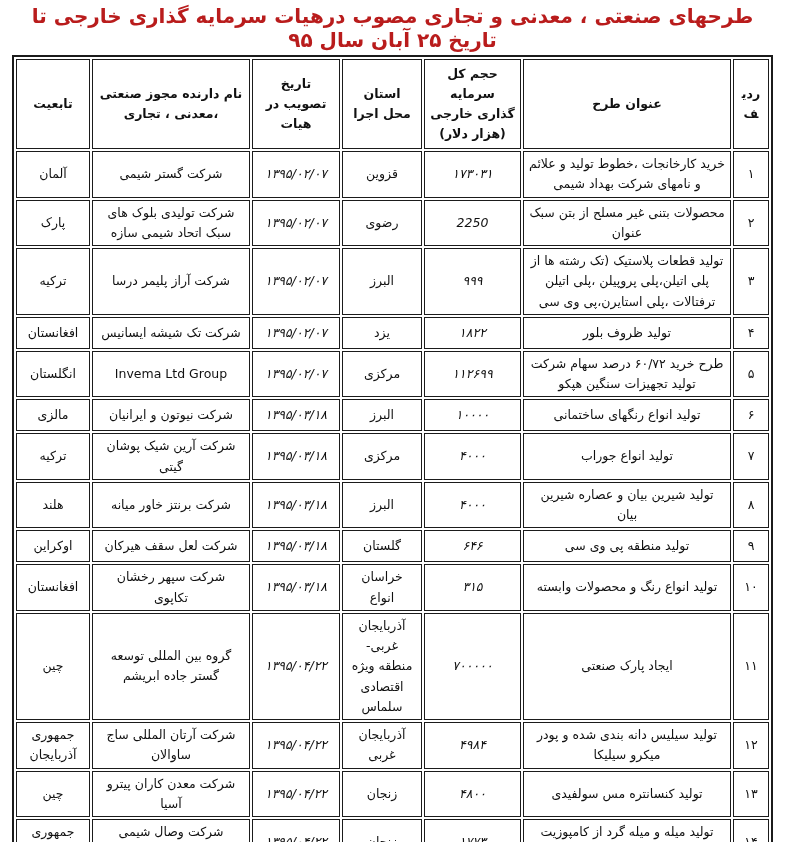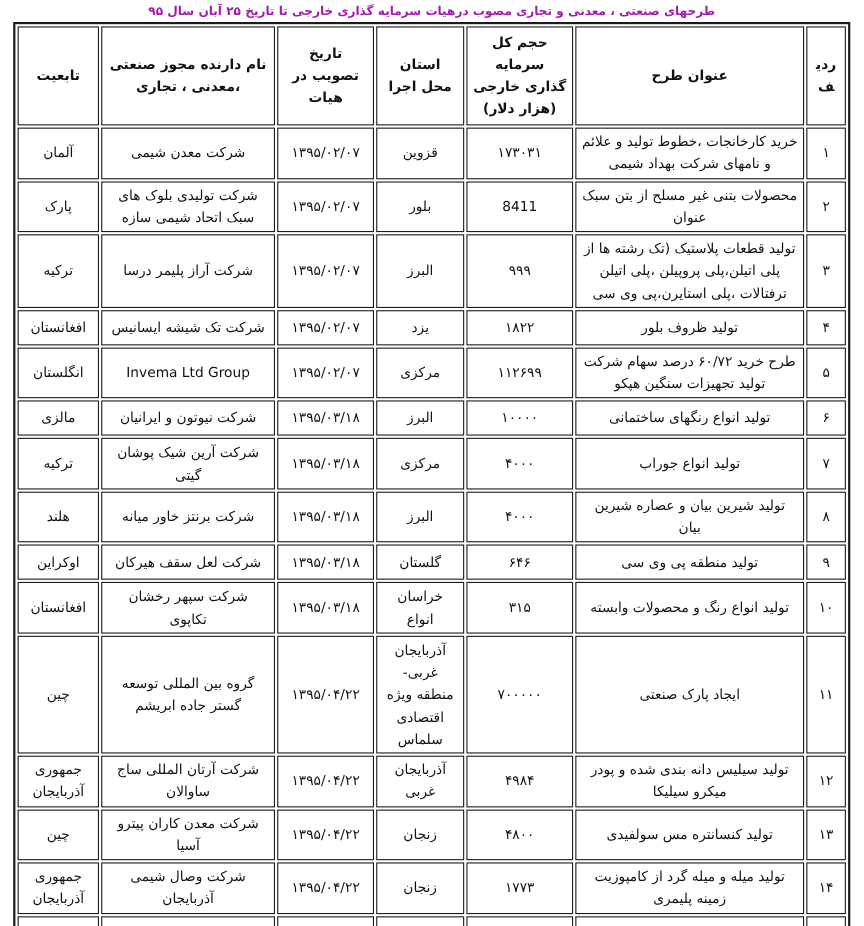--- a/index.html
+++ b/index.html
@@ -13,23 +13,23 @@
     color: #111111;
   }
   .page {
     width: 785px;
     box-sizing: border-box;
     padding: 2px 12px 4px 12px;
   }
   .doc-title {
     text-align: center;
     font-weight: bold;
-    font-size: 11px;
+    font-size: 20px;
     padding: 2px 0 3px 0;
-    color: #a21caf;
+    color: #b91c1c;
   }
   table.data-table {
     width: 759px;
     margin: 0 auto;
     table-layout: fixed;
     border-collapse: separate;
     border-spacing: 2px;
     border: 2px solid #1b1b1b;
     background: #ffffff;
   }
@@ -45,21 +45,21 @@
     overflow: hidden;
     word-wrap: break-word;
   }
   table.data-table th {
     font-weight: bold;
     font-size: 12.5px;
     height: 84px;
   }
   th.col-rowno { font-size: 10px; }
   td.cell-rowno { font-size: 12px; }
-  td.cell-amount, td.cell-date { font-size: 12px; white-space: nowrap; }
+  td.cell-amount, td.cell-date { font-size: 12px; white-space: nowrap; font-style: italic; }
   tr.data-row td { height: 26px; }
 </style>
 </head>
 <body>
 
 <div class="page">
 
   <div class="doc-title">طرحهای صنعتی ، معدنی و تجاری مصوب درهیات سرمایه گذاری خارجی تا تاریخ ۲۵ آبان سال ۹۵</div>
 
   <table class="data-table">
@@ -83,28 +83,28 @@
         <th>تابعیت</th>
       </tr>
     </thead>
     <tbody id="rows-body">
         <tr class="data-row">
     <td class="cell-rowno">۱</td>
     <td class="cell-project">خرید کارخانجات ،خطوط تولید و علائم و نامهای شرکت بهداد شیمی</td>
     <td class="cell-amount">۱۷۳۰۳۱</td>
     <td class="cell-province">قزوین</td>
     <td class="cell-date">۱۳۹۵/۰۲/۰۷</td>
-    <td class="cell-company">شرکت معدن شیمی</td>
+    <td class="cell-company">شرکت گستر شیمی</td>
     <td class="cell-nationality">آلمان</td>
   </tr>
         <tr class="data-row">
     <td class="cell-rowno">۲</td>
     <td class="cell-project">محصولات بتنی غیر مسلح از بتن سبک عنوان</td>
-    <td class="cell-amount">8411</td>
-    <td class="cell-province">بلور</td>
+    <td class="cell-amount">2250</td>
+    <td class="cell-province">رضوی</td>
     <td class="cell-date">۱۳۹۵/۰۲/۰۷</td>
     <td class="cell-company">شرکت تولیدی بلوک های سبک اتحاد شیمی سازه</td>
     <td class="cell-nationality">پارک</td>
   </tr>
         <tr class="data-row">
     <td class="cell-rowno">۳</td>
     <td class="cell-project">تولید قطعات پلاستیک (تک رشته ها از پلی اتیلن،پلی پروپیلن ،پلی اتیلن ترفتالات ،پلی استایرن،پی وی سی</td>
     <td class="cell-amount">۹۹۹</td>
     <td class="cell-province">البرز</td>
     <td class="cell-date">۱۳۹۵/۰۲/۰۷</td>

